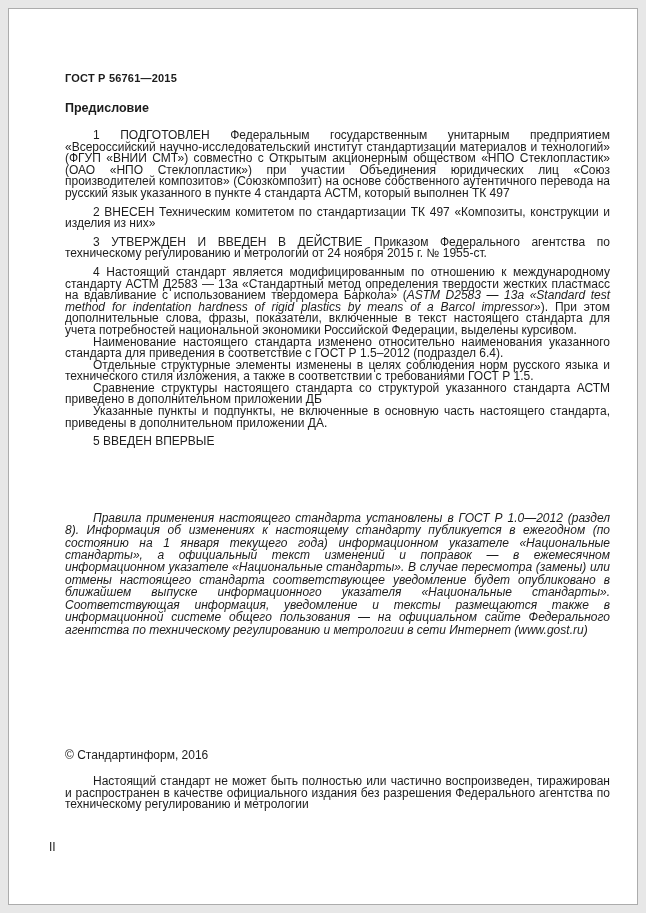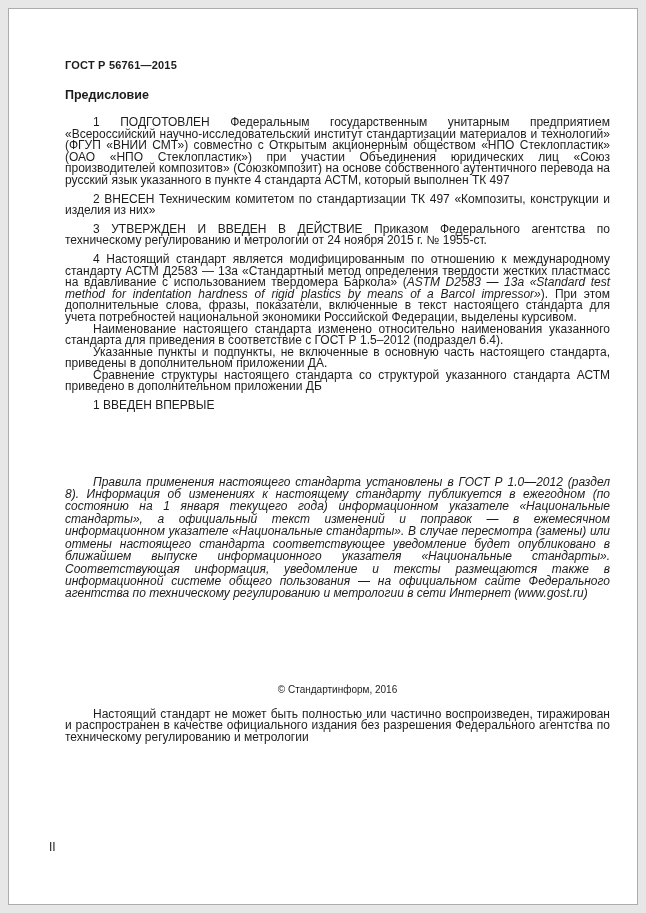--- a/index.html
+++ b/index.html
@@ -19,20 +19,21 @@
     width: 630px;
     height: 897px;
     background: #ffffff;
     border: 1px solid #acacac;
     padding: 50px 27px 0 56px;
   }
   .doc-number {
     font-weight: bold;
     font-size: 11px;
     letter-spacing: 0.2px;
+    margin-top: 13px;
   }
   .title {
     font-size: 12.5px;
     font-weight: bold;
     text-align: left;
     margin: 17px 0 15px 0;
   }
   .para {
     font-size: 12px;
     line-height: 11.6px;
@@ -41,23 +42,23 @@
     margin: 0;
   }
   .item { margin-top: 7px; }
   .italic { font-style: italic; }
   .legal {
     font-style: italic;
     line-height: 12.4px;
     margin-top: 64px;
   }
   .copyright {
-    font-size: 10px;
-    text-align: center;
-    margin-top: 84px;
+    font-size: 12px;
+    text-align: left;
+    margin-top: 112px;
   }
   .repro { margin-top: 14px; }
   .page-number {
     position: absolute;
     left: 40px;
     bottom: 50px;
     font-size: 12px;
   }
 </style>
 </head>
@@ -72,26 +73,27 @@
   <p class="para item">1 ПОДГОТОВЛЕН Федеральным государственным унитарным предприятием «Всероссийский научно-исследовательский институт стандартизации материалов и технологий» (ФГУП «ВНИИ СМТ») совместно с Открытым акционерным обществом «НПО Стеклопластик» (ОАО «НПО Стеклопластик») при участии Объединения юридических лиц «Союз производителей композитов» (Союзкомпозит) на основе собственного аутентичного перевода на русский язык указанного в пункте 4 стандарта АСТМ, который выполнен ТК 497</p>
 
   <p class="para item">2 ВНЕСЕН Техническим комитетом по стандартизации ТК 497 «Композиты, конструкции и изделия из них»</p>
 
   <p class="para item">3 УТВЕРЖДЕН И ВВЕДЕН В ДЕЙСТВИЕ Приказом Федерального агентства по техническому регулированию и метрологии от 24 ноября 2015 г. № 1955-ст.</p>
 
   <p class="para item"><span>4 Настоящий стандарт является модифицированным по отношению к международному стандарту АСТМ Д2583 — 13а «Стандартный метод определения твердости жестких пластмасс на вдавливание с использованием твердомера Баркола» (</span><span class="italic">ASTM D2583 — 13a «Standard test method for indentation hardness of rigid plastics by means of a Barcol impressor»</span><span>). При этом дополнительные слова, фразы, показатели, включенные в текст настоящего стандарта для учета потребностей национальной экономики Российской Федерации, выделены курсивом.</span></p>
 
   <p class="para">Наименование настоящего стандарта изменено относительно наименования указанного стандарта для приведения в соответствие с ГОСТ Р 1.5–2012 (подраздел 6.4).</p>
 
+  <p class="para">Отдельные структурные элементы изменены в целях соблюдения норм русского языка и технического стиля изложения, а также в соответствии с требованиями ГОСТ Р 1.5.</p>
+
+  <p class="para">Сравнение структуры настоящего стандарта со структурой указанного стандарта АСТМ приведено в дополнительном приложении ДБ</p>
 
   <p class="para">Указанные пункты и подпункты, не включенные в основную часть настоящего стандарта, приведены в дополнительном приложении ДА.</p>
 
-  <p class="para">Сравнение структуры настоящего стандарта со структурой указанного стандарта АСТМ приведено в дополнительном приложении ДБ</p>
-
-  <p class="para item">1 ВВЕДЕН ВПЕРВЫЕ</p>
+  <p class="para item">5 ВВЕДЕН ВПЕРВЫЕ</p>
 
   <p class="para legal">Правила применения настоящего стандарта установлены в ГОСТ Р 1.0—2012 (раздел 8). Информация об изменениях к настоящему стандарту публикуется в ежегодном (по состоянию на 1 января текущего года) информационном указателе «Национальные стандарты», а официальный текст изменений и поправок — в ежемесячном информационном указателе «Национальные стандарты». В случае пересмотра (замены) или отмены настоящего стандарта соответствующее уведомление будет опубликовано в ближайшем выпуске информационного указателя «Национальные стандарты». Соответствующая информация, уведомление и тексты размещаются также в информационной системе общего пользования — на официальном сайте Федерального агентства по техническому регулированию и метрологии в сети Интернет (www.gost.ru)</p>
 
   <div class="copyright">© Стандартинформ, 2016</div>
 
   <p class="para repro">Настоящий стандарт не может быть полностью или частично воспроизведен, тиражирован и распространен в качестве официального издания без разрешения Федерального агентства по техническому регулированию и метрологии</p>
 
   <div class="page-number">II</div>
 
 </div>

